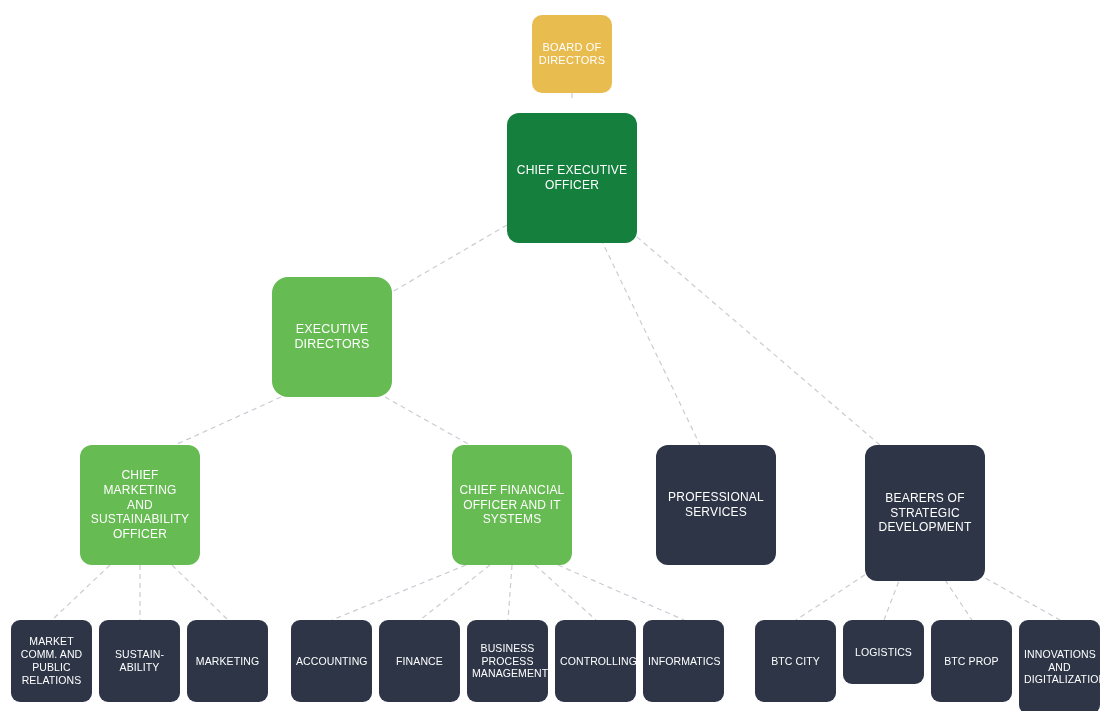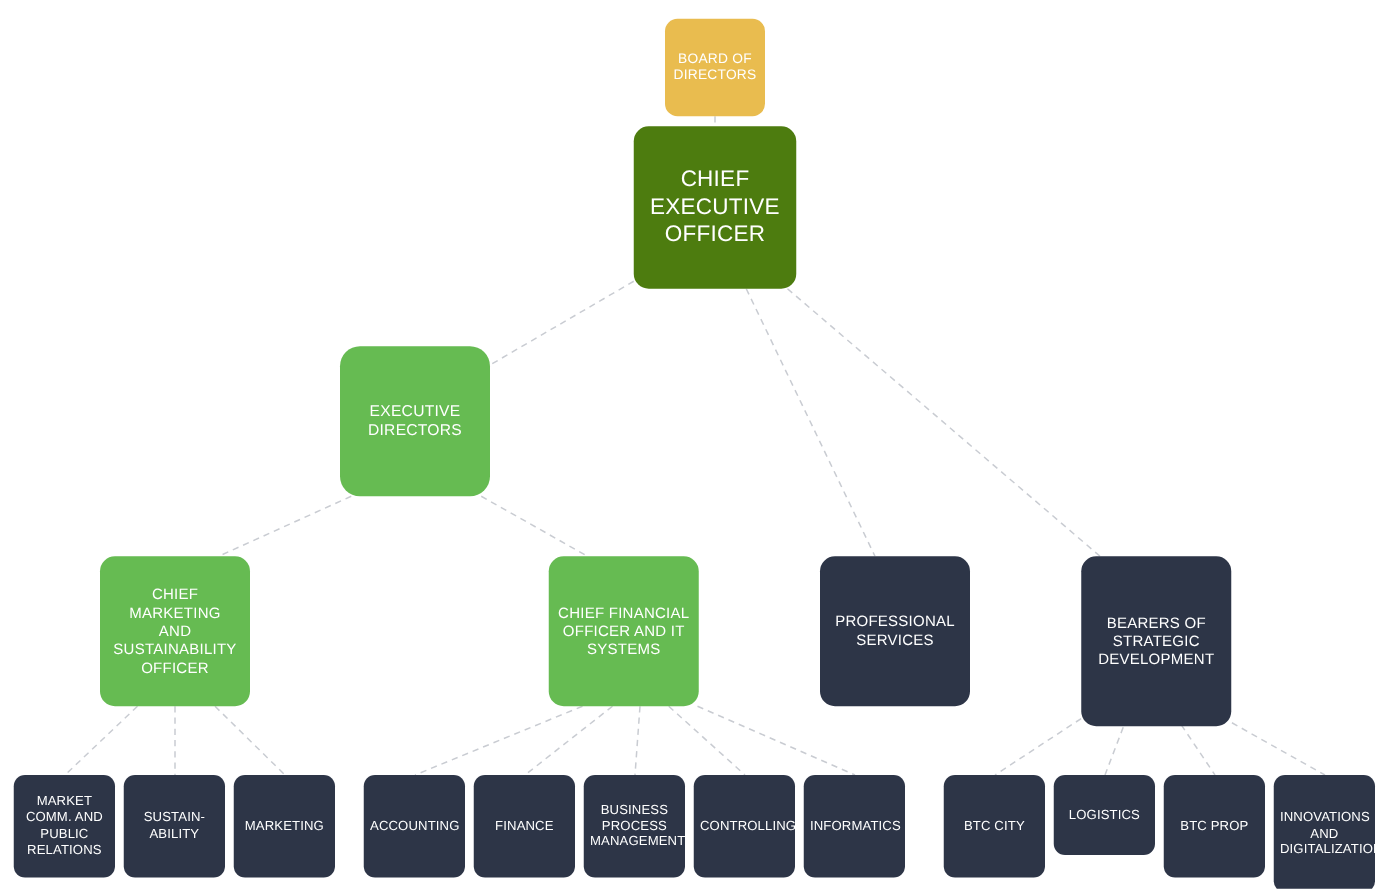--- a/index.html
+++ b/index.html
@@ -41,23 +41,24 @@
     letter-spacing: 0.2px;
     padding: 4px 5px;
     overflow: visible;
     white-space: pre-line;
   }
   .node.lv-board {
     background: #e9bc4f;
     font-size: 11px;
   }
   .node.lv-ceo {
-    background: #4d7c0f;
-    font-size: 18px;
+    background: #15803d;
+    font-size: 12px;
     border-radius: 12px;
+    margin-top: 12px;
   }
   .node.lv-green {
     background: #66bb52;
     font-size: 12.5px;
     border-radius: 16px;
   }
   .node.lv-green-sm {
     background: #66bb52;
     font-size: 12px;
     border-radius: 12px;
@@ -119,21 +120,21 @@
 DIRECTORS</span>
   </div>
 
   <div class="node lv-green-sm" style="left: 80px; top: 445px; width: 120px; height: 120px;">
     <span class="node-label">CHIEF MARKETING
 AND
 SUSTAINABILITY
 OFFICER</span>
   </div>
 
-  <div class="node lv-green-sm" style="left: 439px; top: 445px; width: 120px; height: 120px;">
+  <div class="node lv-green-sm" style="left: 452px; top: 445px; width: 120px; height: 120px;">
     <span class="node-label">CHIEF FINANCIAL
 OFFICER AND IT
 SYSTEMS</span>
   </div>
 
   <div class="node lv-dark" style="left: 656px; top: 445px; width: 120px; height: 120px;">
     <span class="node-label">PROFESSIONAL
 SERVICES</span>
   </div>
 

